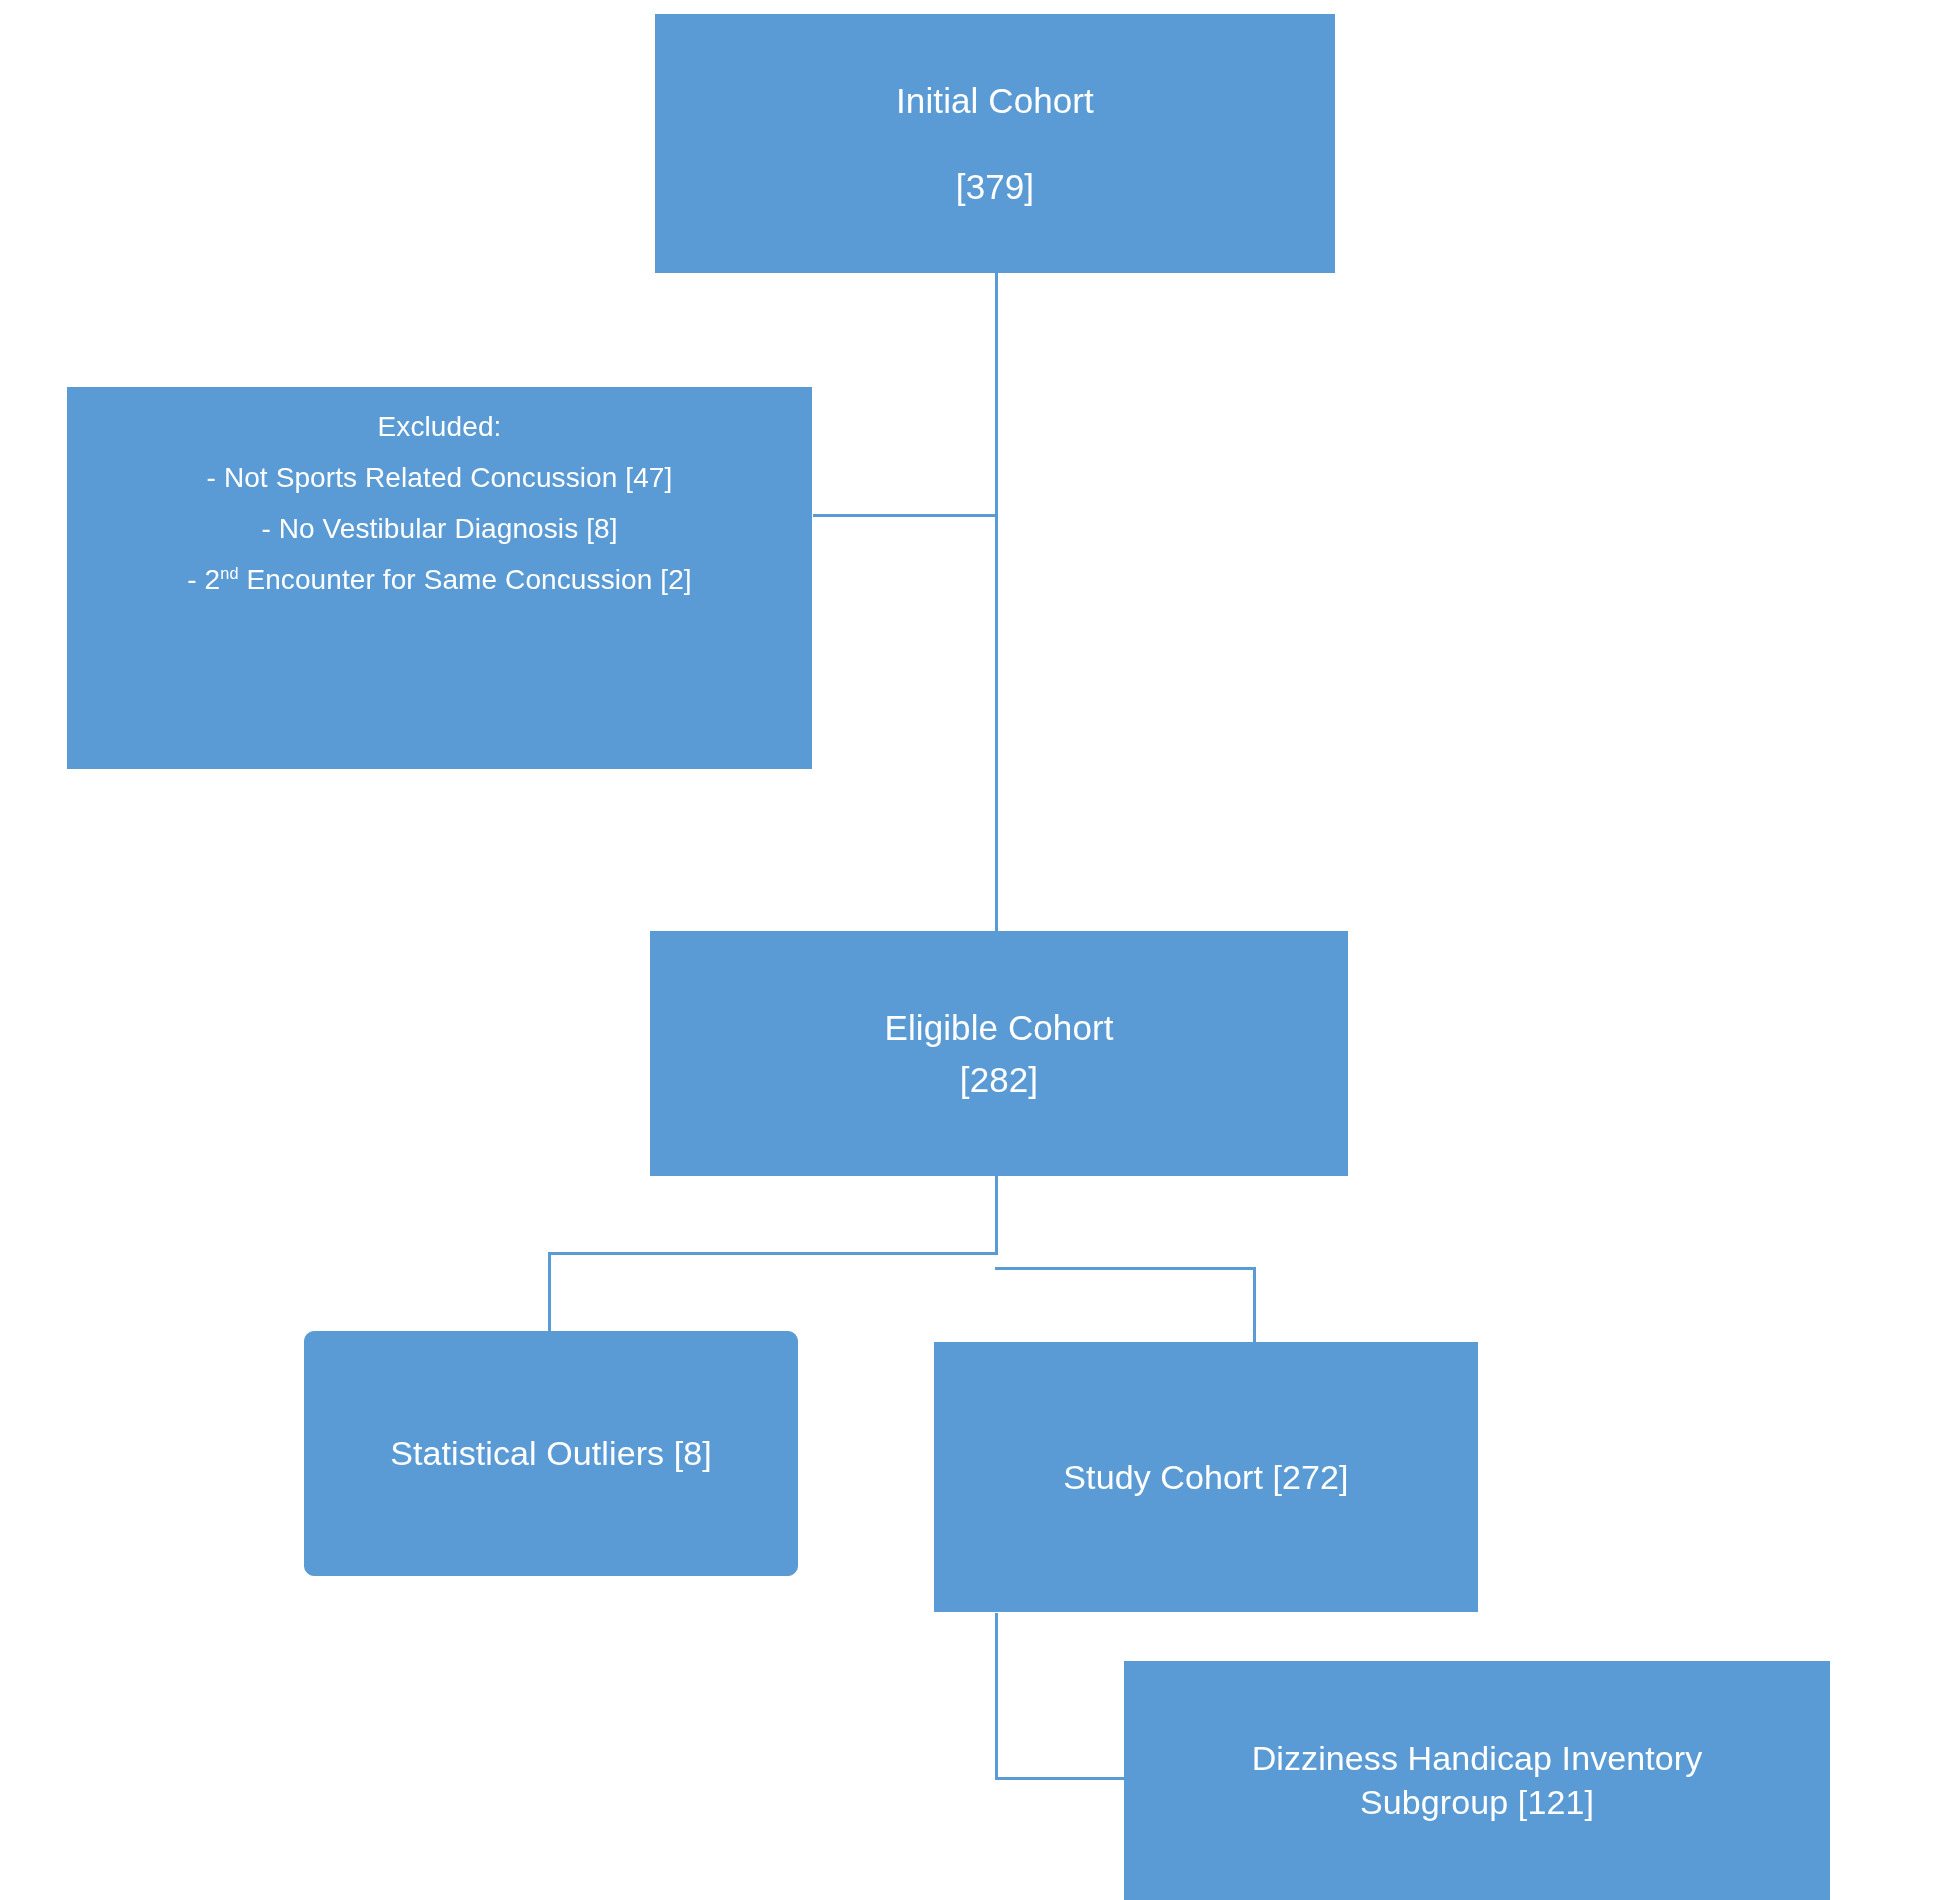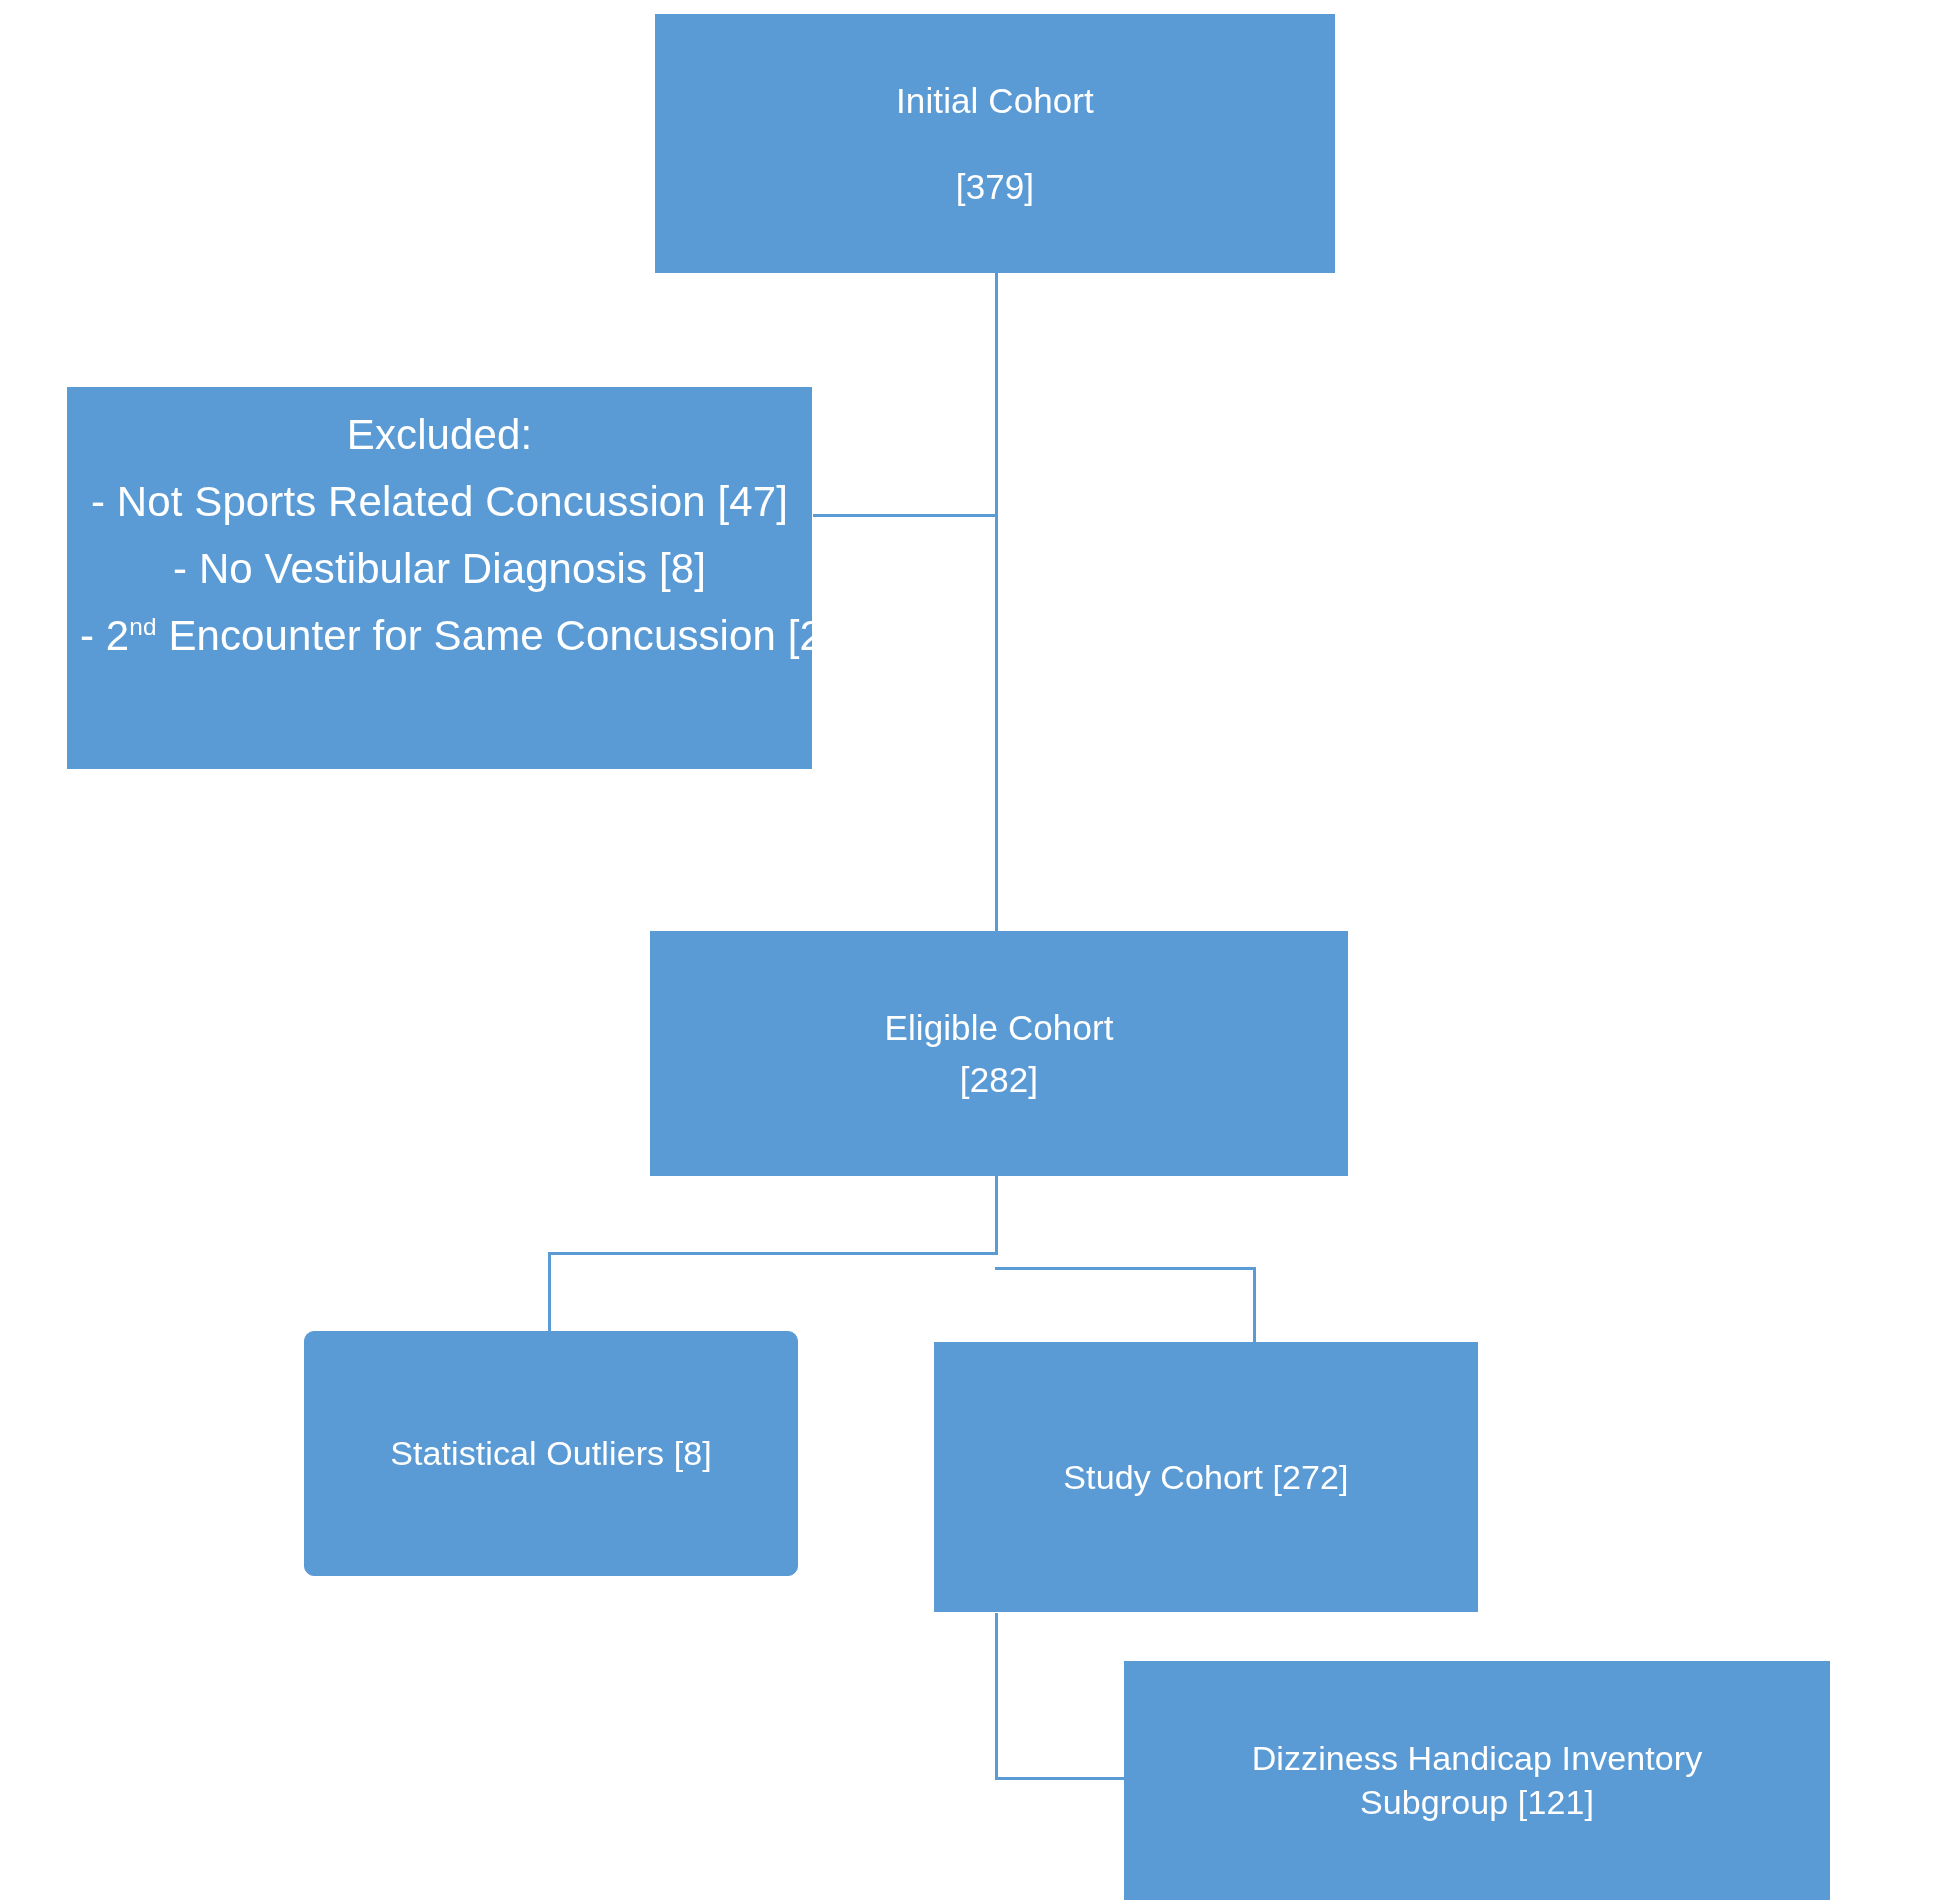--- a/index.html
+++ b/index.html
@@ -30,34 +30,34 @@
     color: #ffffff;
     text-align: center;
     font-family: "Liberation Sans", sans-serif;
     font-weight: 400;
     letter-spacing: 0.1px;
     z-index: 2;
   }
   .node .line {
     display: block;
     width: 100%;
-    padding: 0 12px;
+    padding: 0 5px;
     box-sizing: border-box;
     white-space: nowrap;
   }
   
   #node-initial-cohort {
     left: 655px; top: 14.3px; width: 680px; height: 259px;
     font-size: 35px;
   }
   #node-initial-cohort .line + .line { margin-top: 46px; }
 
   #node-excluded {
     left: 67px; top: 387px; width: 745px; height: 382px;
-    font-size: 42px;
+    font-size: 28px;
     justify-content: flex-start;
     padding-top: 23px;
   }
   #node-excluded .line { margin-top: 0; }
   #node-excluded .line + .line { margin-top: 19px; }
 
   #node-eligible-cohort {
     left: 650px; top: 931px; width: 698px; height: 245px;
     font-size: 35px;
   }

